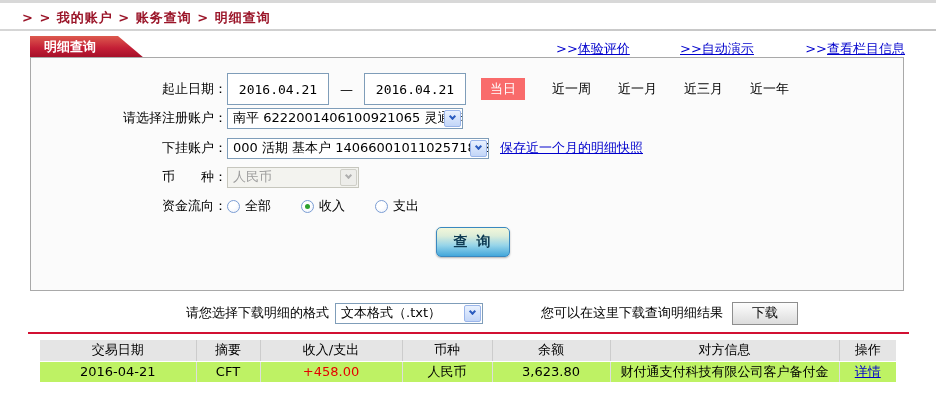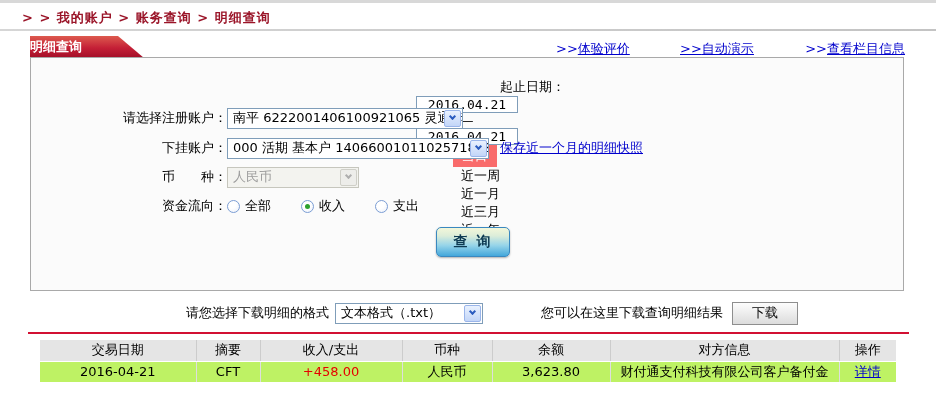--- a/index.html
+++ b/index.html
@@ -14,33 +14,33 @@
     position:absolute; top:9px; left:22px; color:#9a1428; font-weight:bold; font-size:13px;
     letter-spacing:1px; cursor:pointer;
   }
   .bc-divider { position:absolute; top:29px; left:0; right:0; height:2px;
     background:linear-gradient(90deg,#d6d6d6,#c3c3c3); }
 
   .tab {
     position:absolute; left:30px; top:36px; width:114px; height:22px;
     background:linear-gradient(180deg,#dd5a4e 0%,#c41f36 55%,#a20e27 100%);
     clip-path:polygon(0 0, 88px 0, 114px 100%, 0 100%);
-    color:#fff; font-weight:bold; line-height:22px; font-size:13px;
+    color:#fff; font-weight:bold; line-height:22px; padding-left:14px; font-size:13px;
   }
   .blue-link { color:#0000cc; cursor:pointer; white-space:nowrap; }
   .blue-link .lbl { text-decoration:underline; }
   .hdr-link { position:absolute; top:40px; font-size:13px; }
   .hdr-link.l1 { left:556px; } .hdr-link.l2 { left:680px;text-decoration:underline; } .hdr-link.l3 { right:31px; }
 
   .form-box {
     position:absolute; left:30px; top:57px; width:874px; height:234px;
     background:#fbfbfb; border:1px solid #a9a9a9;
   }
   .frow { position:absolute; left:0; right:0; display:flex; align-items:center; height:22px; }
-  .r1{top:20px;flex-direction:column;} .r2{top:49px;} .r3{top:79px;} .r4{top:108px;} .r5{top:137px;}
+  .r1{top:20px;} .r2{top:49px;} .r3{top:79px;} .r4{top:108px;} .r5{top:137px;}
   .flabel { width:196px; text-align:right; flex:none; white-space:pre; }
 
   .date-input {
     width:102px; height:32px; border:1px solid #7f9db9; background:#fff; text-align:center;
     font-size:13px; font-family:"DejaVu Sans Mono","Liberation Mono",monospace; padding:0 2px; color:#000;
   }
   .dash { margin:0 11px; }
   .today { background:#f96b6b; color:#fff; padding:2px 9px; margin-left:15px; cursor:pointer; }
   .qr { margin-left:27px; cursor:pointer; }
 

